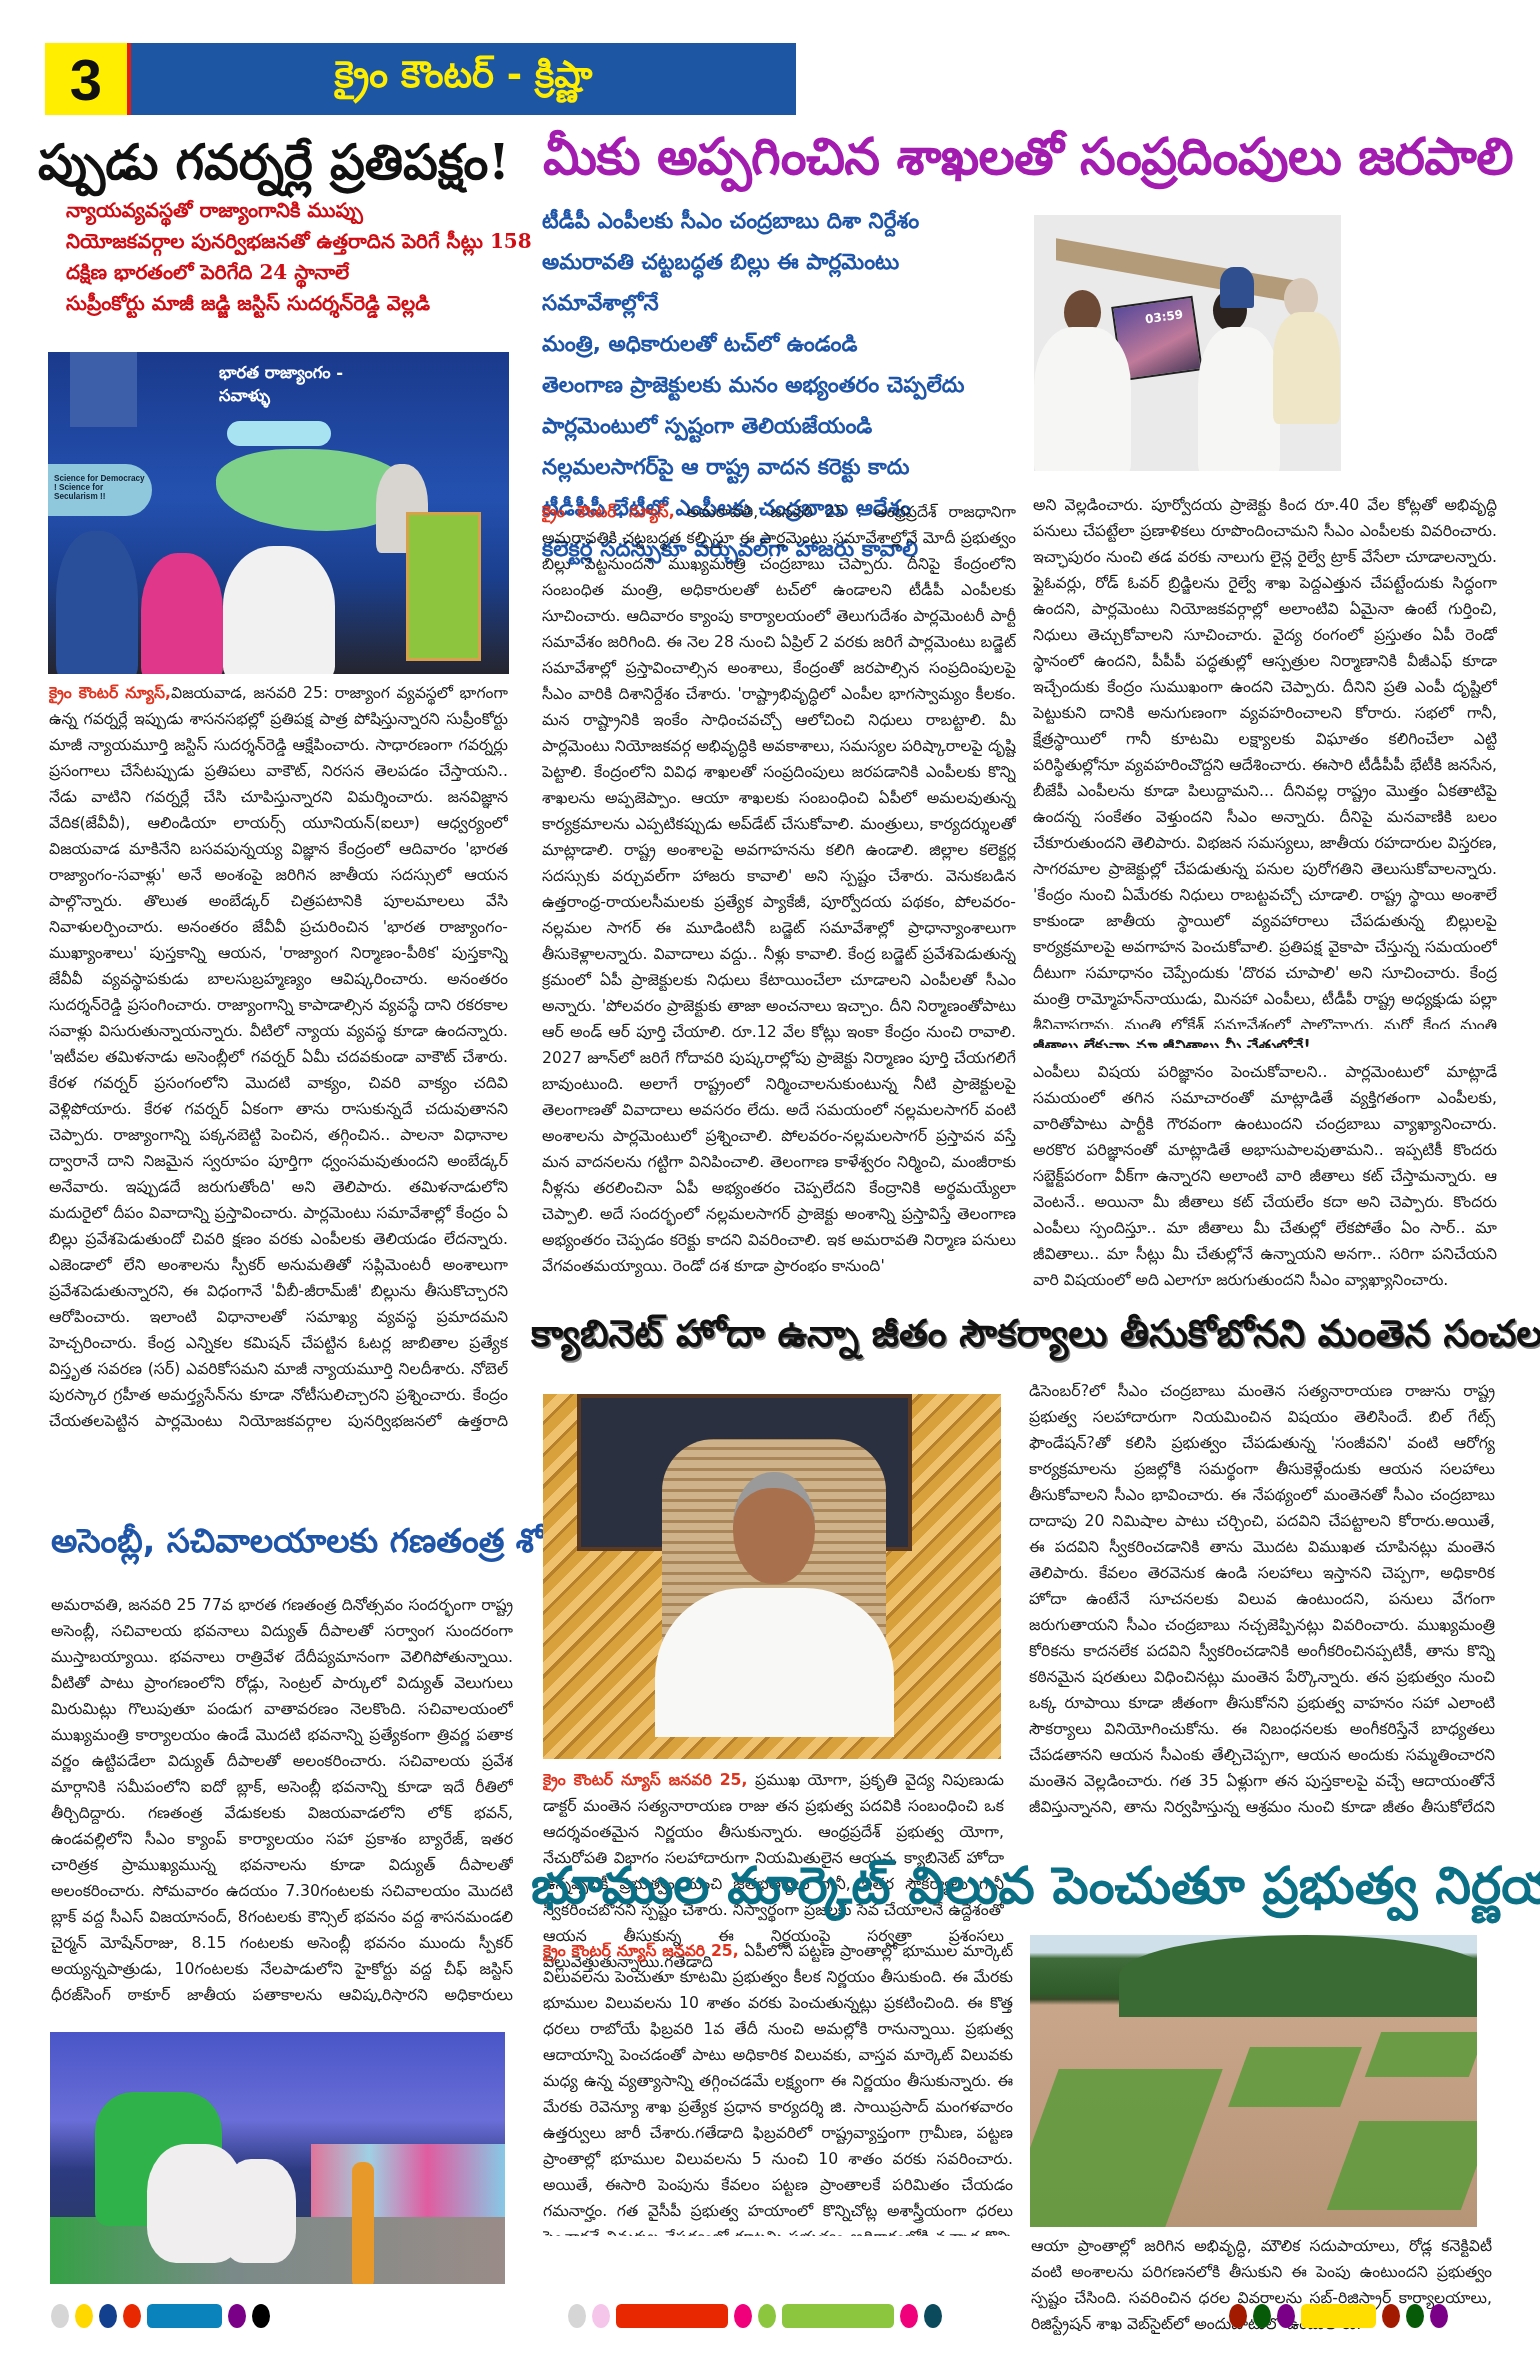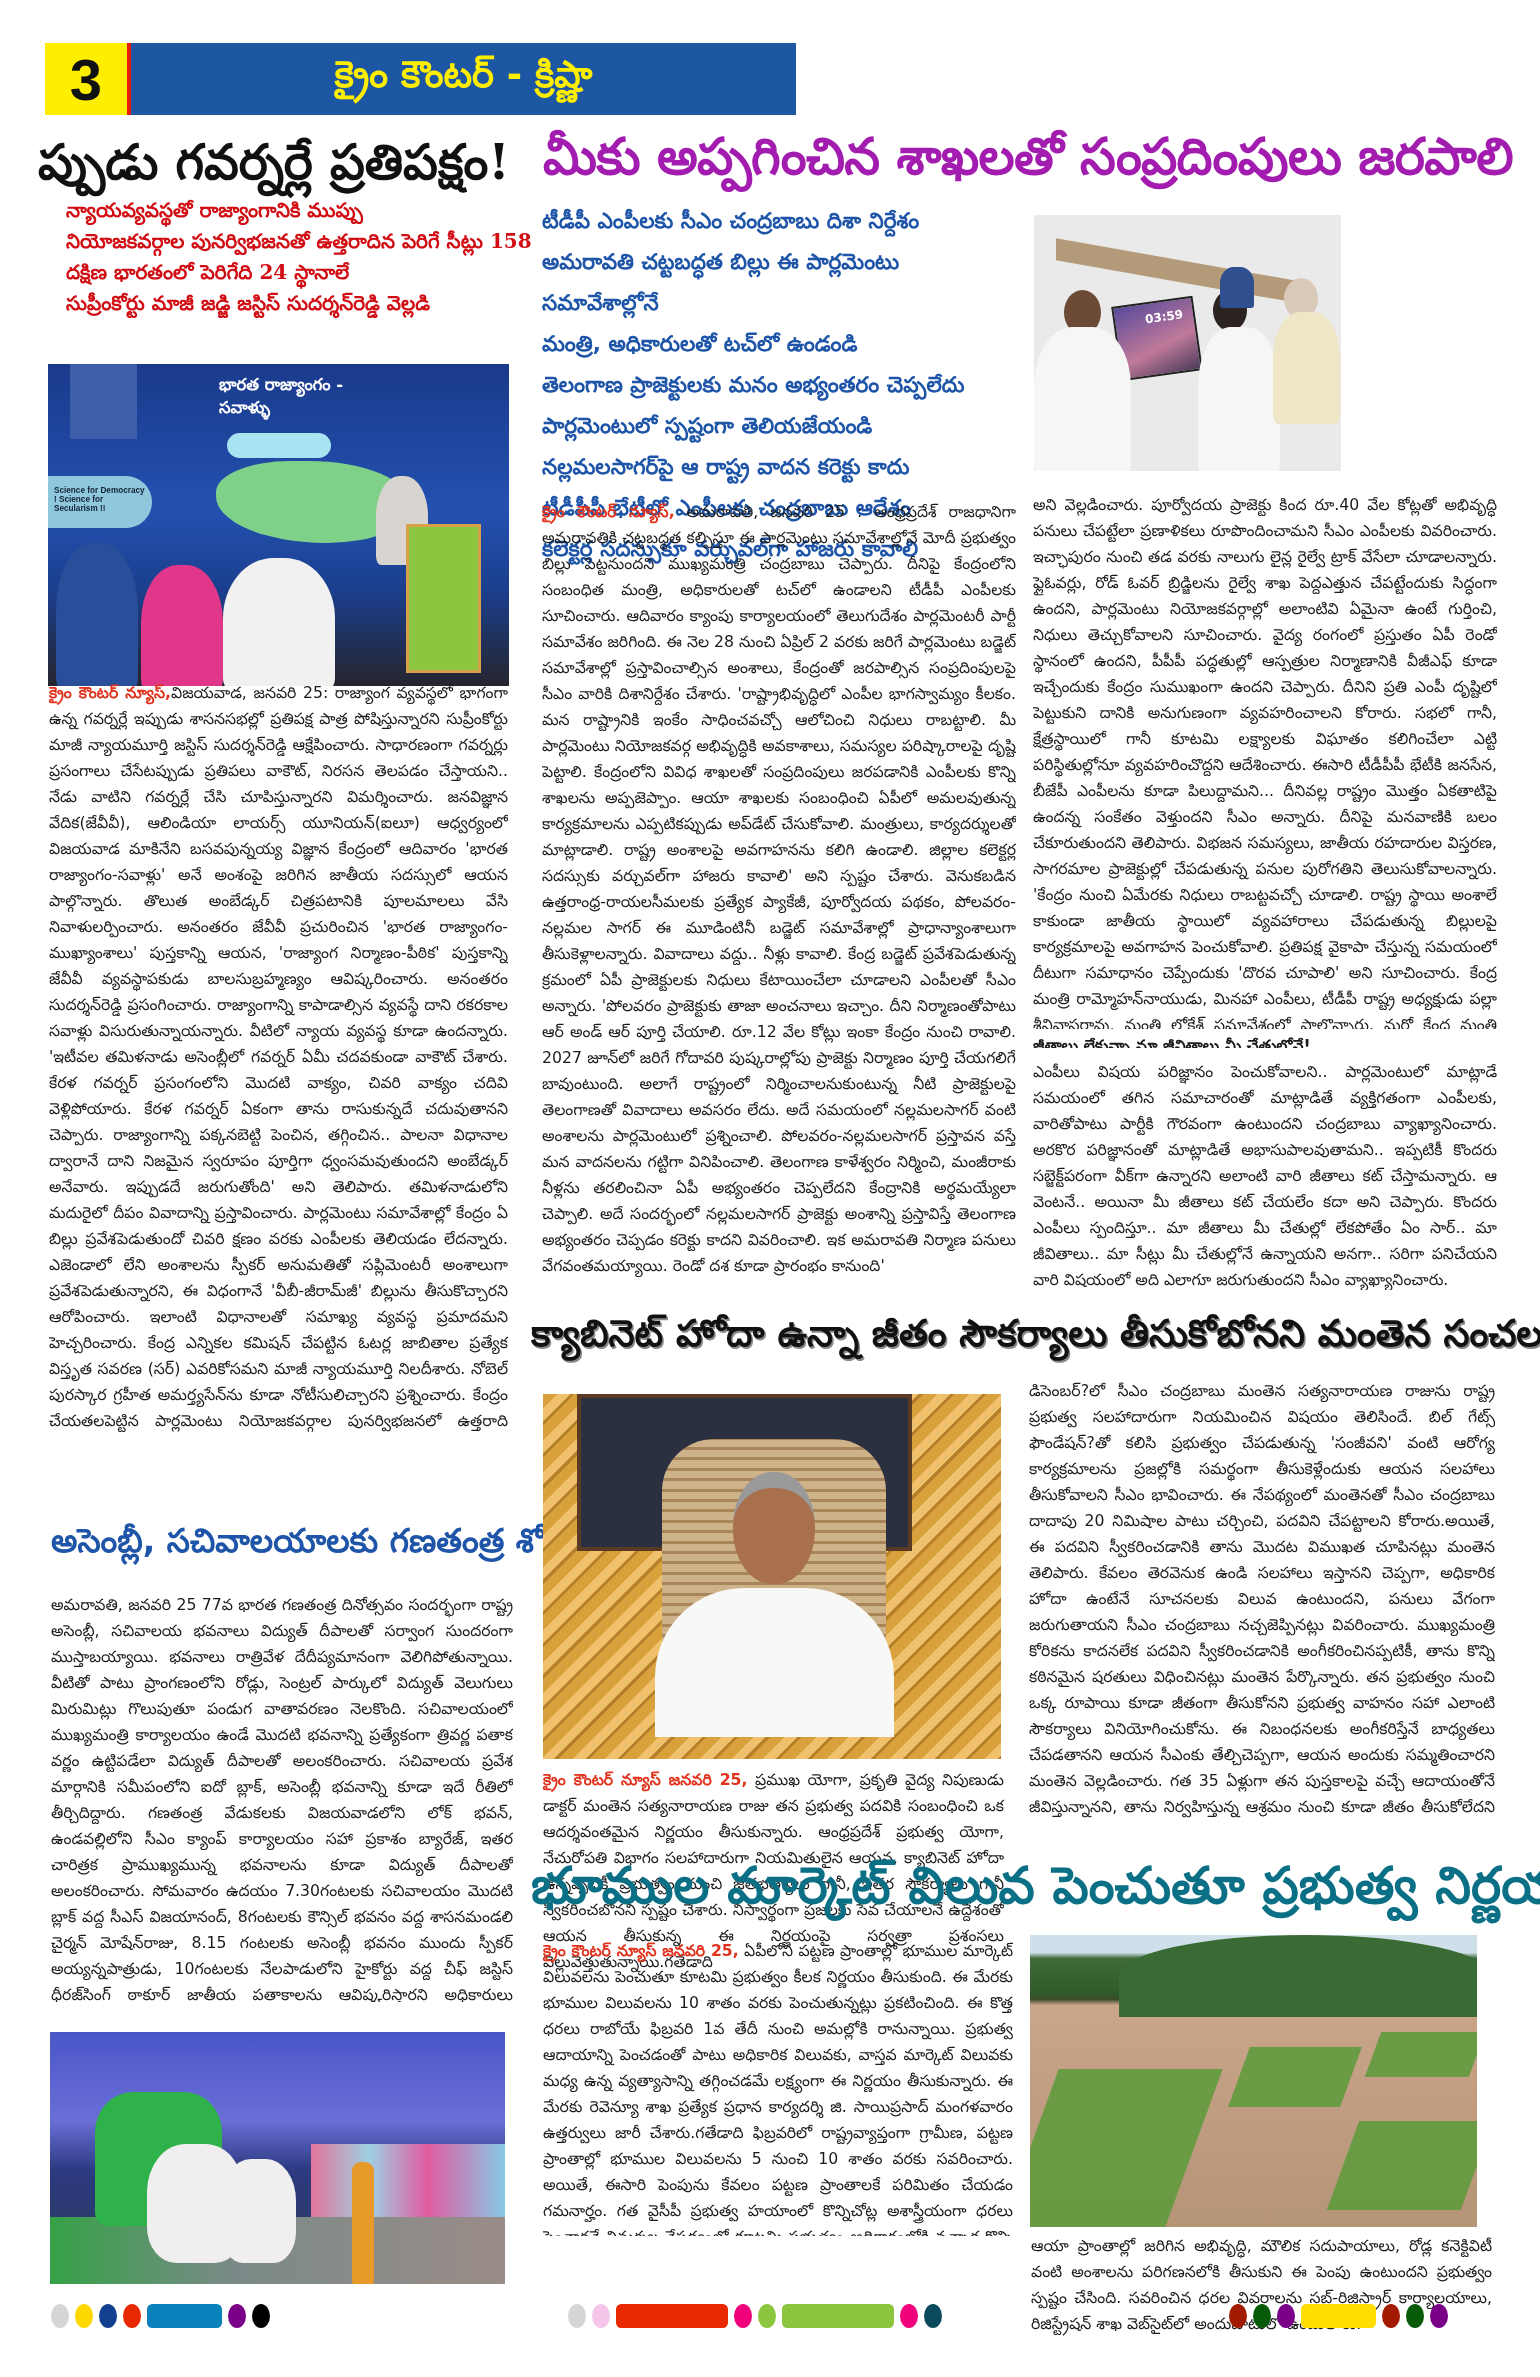--- a/index.html
+++ b/index.html
@@ -20,21 +20,21 @@
   .body-text { font: 400 15.7px "DejaVu Sans", sans-serif; line-height: 26px; color: #1a1a1a; text-align: justify; overflow: hidden; }
   .dateline-red { color: #e0321c; font-weight: 700; }
   .headline-blue { font: 700 33px "DejaVu Sans", sans-serif; color: #1e55a8; white-space: nowrap; }
   .headline-shadow { font: 700 37px "DejaVu Sans", sans-serif; color: #111; white-space: nowrap; text-shadow: 1.5px 1.5px 0 #888; }
   .headline-teal { font: 700 51px "DejaVu Sans", sans-serif; color: #0b6f86; white-space: nowrap; }
 
   .photo { position: absolute; overflow: hidden; }
   .photo-label { position: absolute; font: 700 12px "DejaVu Sans", sans-serif; }
 
   
-  .ph-seminar { background: linear-gradient(180deg, #1a3a8c 0%, #2451b0 45%, #1b3f8e 70%, #25252e 100%); margin-top: 12px; }
+  .ph-seminar { background: linear-gradient(180deg, #1a3a8c 0%, #2451b0 45%, #1b3f8e 70%, #25252e 100%); }
   .ph-seminar .banner { position: absolute; left: 171px; top: 11.2px; width: 171px; height: 45px; color: #fff; font: 700 16.4px "DejaVu Sans", sans-serif; }
   .ph-seminar .greenblob { position: absolute; left: 168px; top: 97px; width: 194px; height: 82px; background: #7fd18a; border-radius: 40% 55% 45% 60%; }
   .ph-seminar .sci { position: absolute; left: 0; top: 112px; width: 104px; height: 52px; background: #8fc7dd; border-radius: 0 30px 30px 0; font: 700 8.2px "Liberation Sans", sans-serif; color: #123; padding: 10.4px 6px; }
   .ph-seminar .pill { position: absolute; left: 179px; top: 69px; width: 104px; height: 25px; background: #a8e3f2; border-radius: 15px; }
   .ph-seminar .person { position: absolute; border-radius: 45% 45% 10% 10%; }
   .ph-seminar .podium { position: absolute; left: 358px; top: 160px; width: 75px; height: 149px; background: #8ec53f; border: 3px solid #d8a04a; }
   .ph-seminar .portrait { position: absolute; left: 22.4px; top: 0; width: 67px; height: 75px; background: #3d5ea8; }
 
   
   .ph-meeting { background: #e9eae9; }

